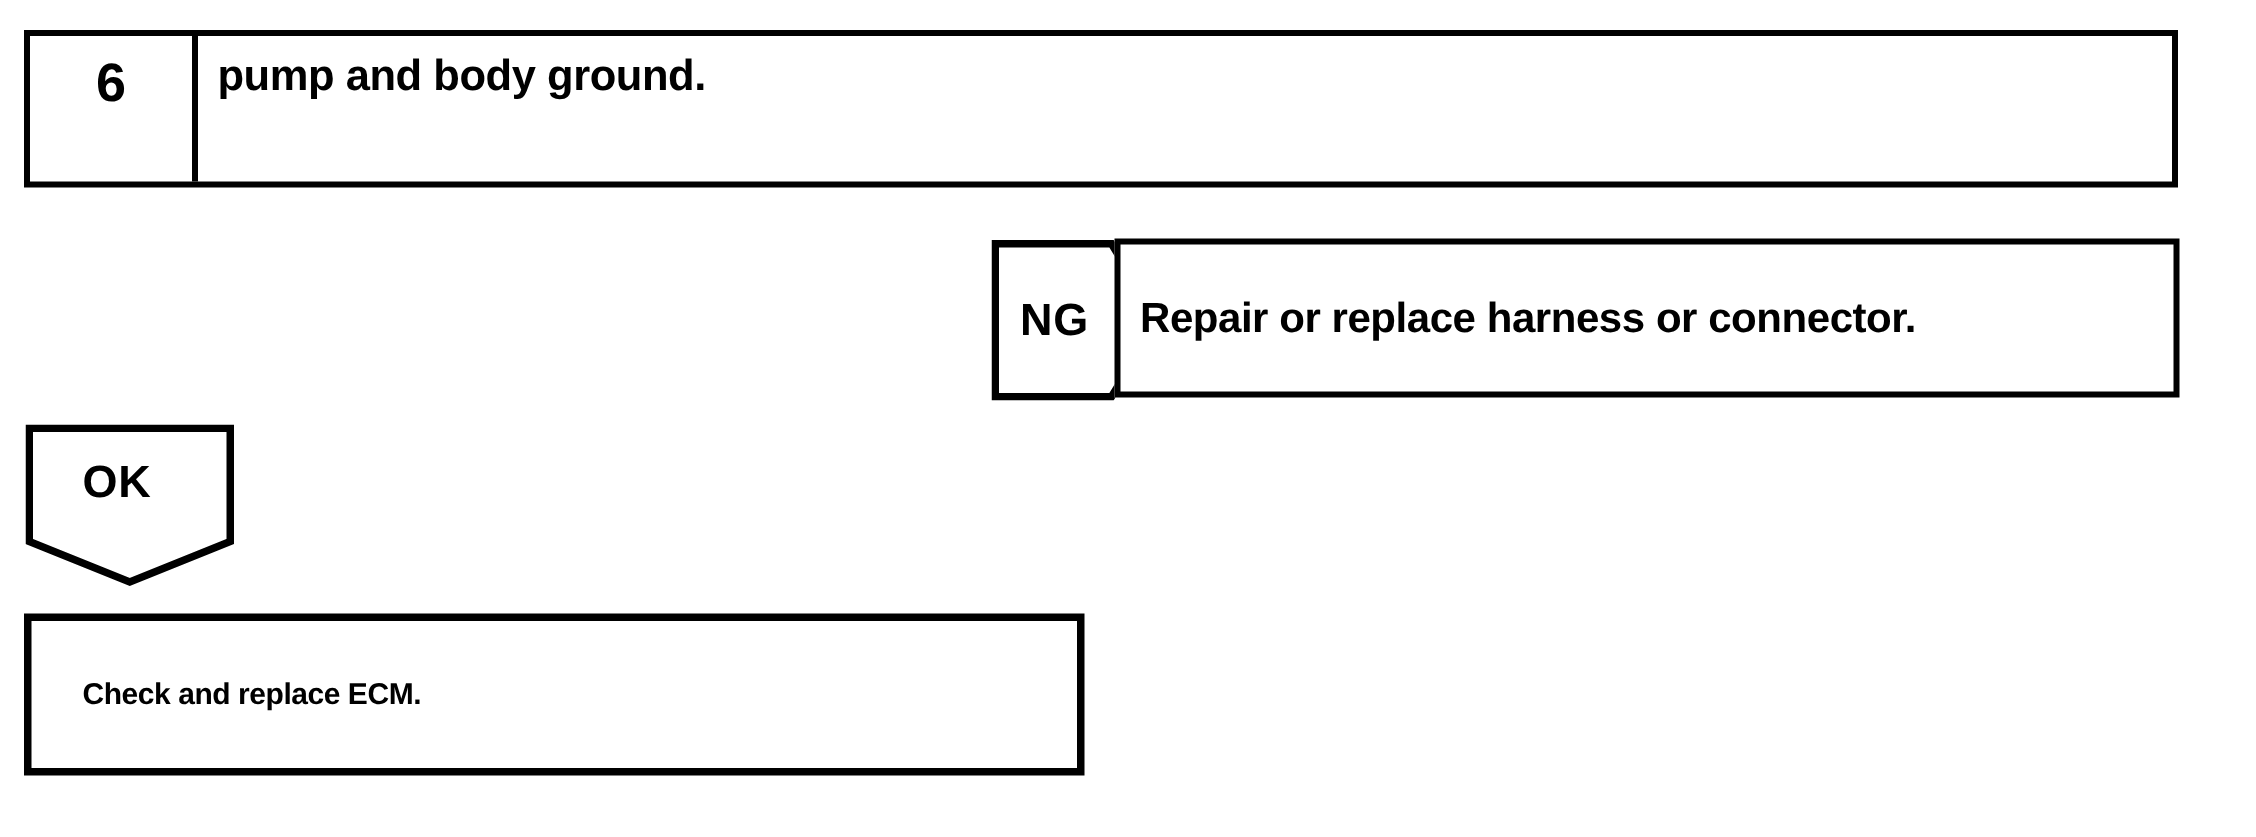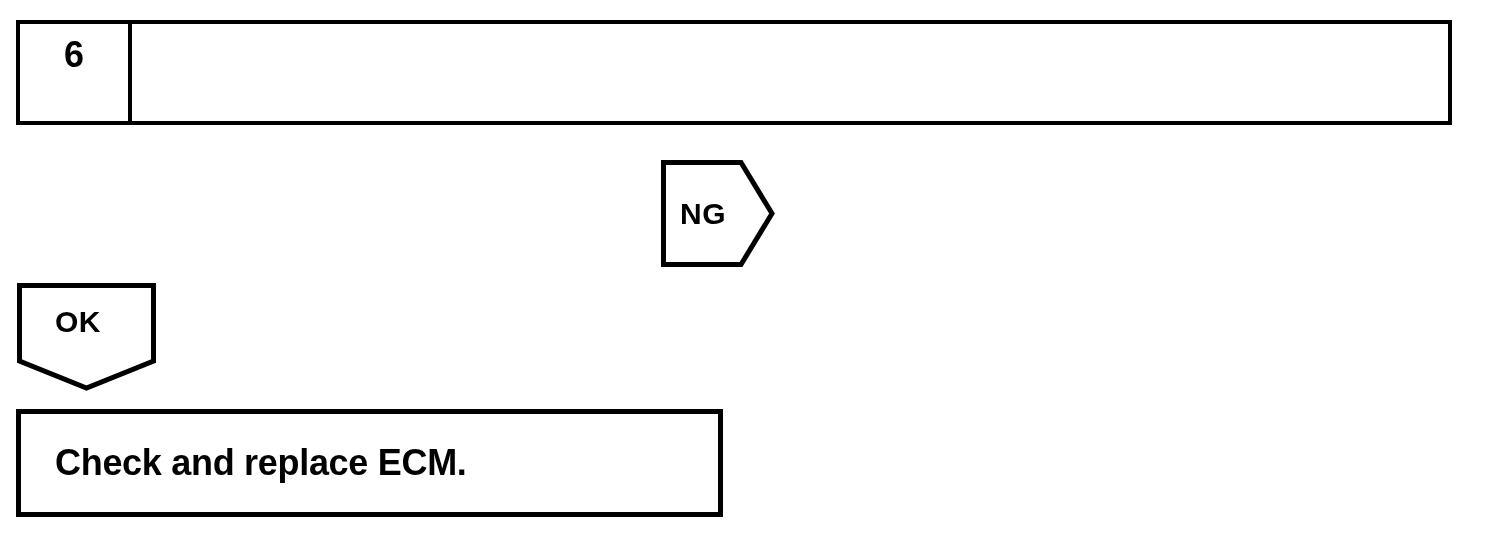--- a/index.html
+++ b/index.html
@@ -87,43 +87,47 @@
     font-weight: bold;
     letter-spacing: 0.5px;
   }
   .ecm-box {
     left: 16px; top: 409px;
     width: 707px; height: 108px;
     border-width: 5px;
     display: flex;
     align-items: center;
     padding-left: 34px;
-    font-size: 36px;
+    font-size: 20px;
     font-weight: bold;
     letter-spacing: -0.3px;
   }
 </style>
 </head>
 <body>
 
 <div class="canvas">
 
   <div class="box step-box">
     <div class="step-number-cell">6</div>
     <div class="step-text">
+      <div>pump and body ground.</div>
     </div>
   </div>
 
   <div class="ng-connector">
     <svg width="114" height="107" viewBox="0 0 114 107">
       <polygon points="2.5,2.5 80,2.5 111,53.5 80,104.5 2.5,104.5" fill="#ffffff" stroke="#000000" stroke-width="5" stroke-linejoin="miter"></polygon>
     </svg>
     <div class="ng-label">NG</div>
   </div>
 
+  <div class="box repair-box">
+    <span>Repair or replace harness or connector.</span>
+  </div>
 
   <div class="ok-connector">
     <svg width="139" height="108" viewBox="0 0 139 108">
       <polygon points="2.5,2.5 136.5,2.5 136.5,78 69.5,105 2.5,78" fill="#ffffff" stroke="#000000" stroke-width="5" stroke-linejoin="miter"></polygon>
     </svg>
     <div class="ok-label">OK</div>
   </div>
 
   <div class="box ecm-box">
     <span>Check and replace ECM.</span>

